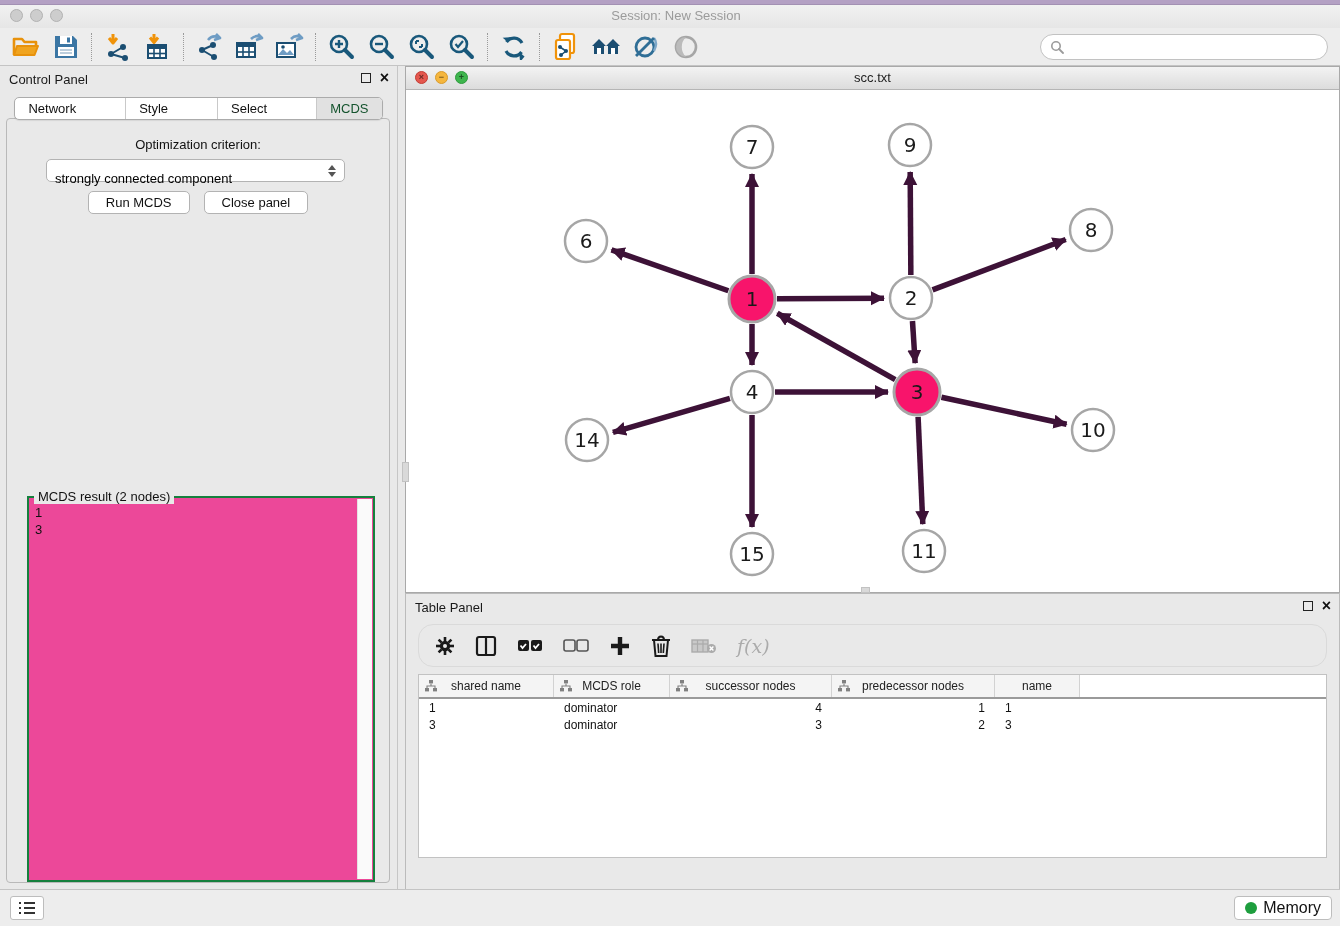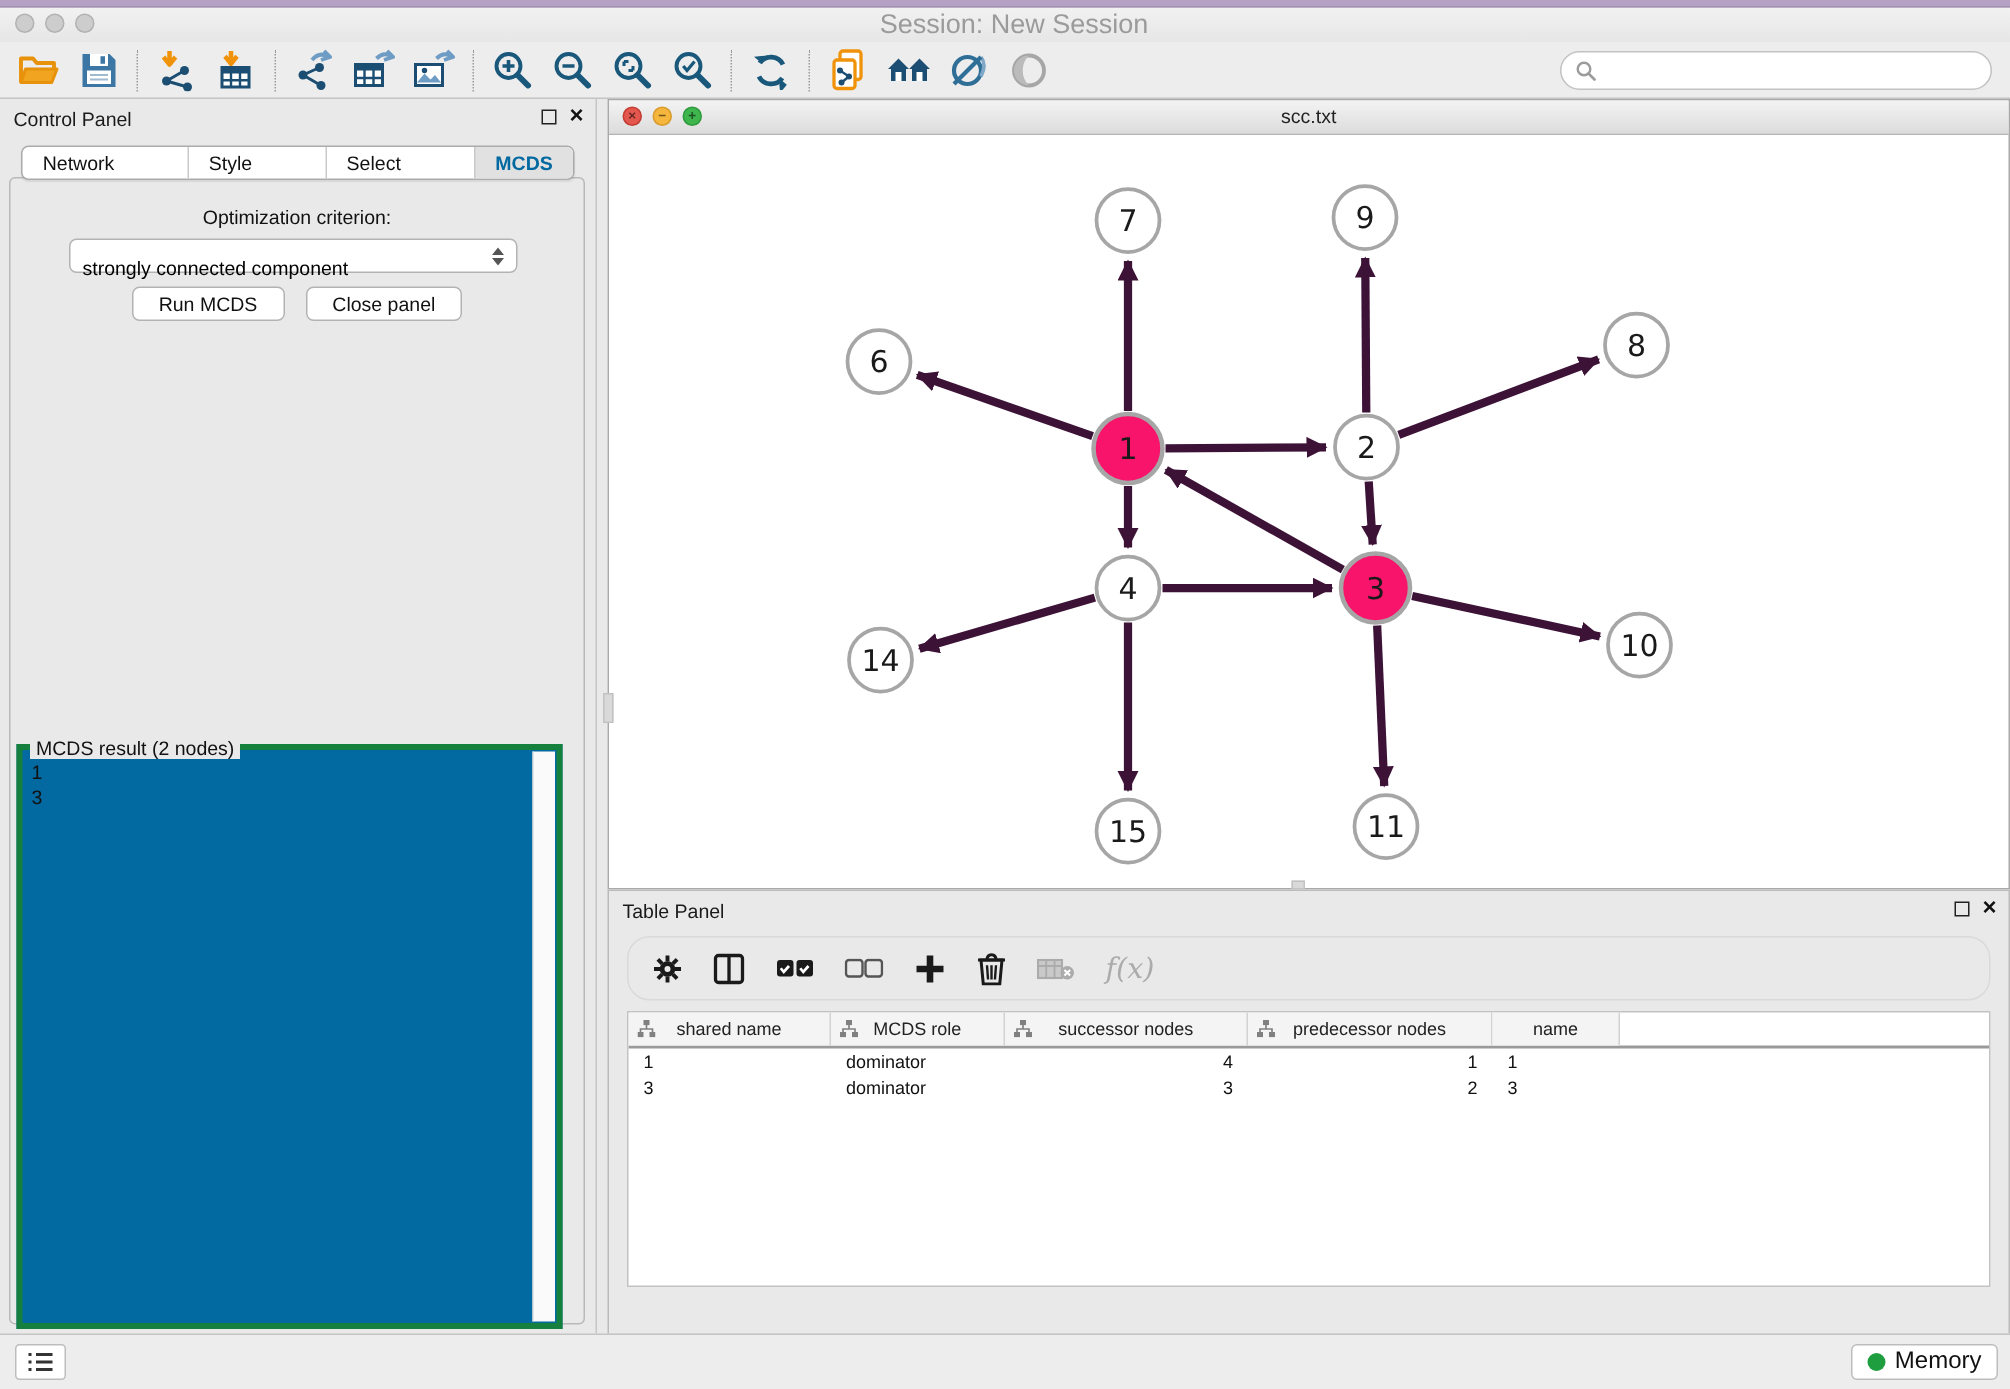--- a/index.html
+++ b/index.html
@@ -3,21 +3,21 @@
 <meta charset="utf-8">
 <style>
   html,body{margin:0;padding:0;background:#d0d0d0;font-family:"Liberation Sans",sans-serif;}
   .app{position:relative;width:1340px;height:926px;background:#ECECEC;overflow:hidden;}
 
   
   .titlebar{position:absolute;top:0;left:0;right:0;height:28px;background:linear-gradient(#F4F4F4,#E6E6E6);border-bottom:1px solid #C9C9C9;}
   .accent-strip{position:absolute;top:0;left:0;right:0;height:4px;background:#B4A1C4;border-bottom:1px solid #A391B3;}
   .traffic{position:absolute;left:10px;top:9px;display:flex;gap:7px;}
   .light{width:13px;height:13px;border-radius:50%;background:#CDCDCD;border:1px solid #B2B2B2;box-sizing:border-box;}
-  .win-title{position:absolute;left:12px;right:0;top:4px;height:24px;line-height:24px;text-align:center;font-size:18px;color:#9B9B9B;}
+  .win-title{position:absolute;left:12px;right:0;top:4px;height:24px;line-height:24px;text-align:center;font-size:13px;color:#9B9B9B;}
 
   
   .toolbar{position:absolute;top:28px;left:0;right:0;height:38px;background:#EDEDED;border-bottom:1px solid #C4C4C4;display:flex;align-items:center;padding:0 6px;box-sizing:border-box;}
   .tbtn{width:40px;height:34px;display:flex;align-items:center;justify-content:center;flex:none;}
   .tsep{width:1px;height:28px;border-left:1px dotted #9A9A9A;margin:0 5px;flex:none;}
   .tbtn.disabled{opacity:.95;}
   .search-box{margin-left:auto;margin-right:6px;width:288px;height:26px;background:#fff;border:1px solid #C2C2C2;border-radius:13px;display:flex;align-items:center;padding:0 9px;gap:6px;box-sizing:border-box;}
   .search-box input{border:none;outline:none;flex:1;font-size:13px;background:transparent;}
 
   
@@ -29,34 +29,34 @@
   .panel-title{position:absolute;left:9px;top:6px;font-size:13px;color:#1a1a1a;}
   .panel-icons{position:absolute;right:8px;top:5px;display:flex;gap:9px;align-items:center;}
   .float-icon{width:10px;height:10px;border:1.6px solid #222;box-sizing:border-box;}
   .close-icon{font-size:16px;font-weight:bold;color:#111;line-height:14px;}
 
   .tab-strip{position:absolute;left:0;right:0;display:flex;justify-content:center;z-index:3;}
   .cp-tabs{top:31px;}
   .tabgroup{display:inline-flex;border:1px solid #ABABAB;border-radius:5px;overflow:hidden;background:#fff;font-size:13px;box-shadow:0 1px 1px rgba(0,0,0,.08);gap:36px;}
   .tab{padding:3px 13px;border-left:1px solid #C9C9C9;color:#111;white-space:nowrap;}
   .tab:first-child{border-left:none;}
-  .tab.active{background:#E1E1E1;color:#0369a1;font-weight:bold;}
+  .tab.active{background:#E1E1E1;color:#14532d;}
 
   .cp-box{position:absolute;left:6px;right:7px;top:52px;height:763px;border:1px solid #B9B9B9;border-radius:4px;background:#E9E9E9;}
   .opt-label{position:absolute;top:18px;left:0;right:0;text-align:center;font-size:13px;color:#111;}
   .combo{position:absolute;left:39px;right:44px;top:40px;height:23px;background:#fff;border:1px solid #B3B3B3;border-radius:5px;font-size:13px;display:flex;align-items:center;padding:0 8px;box-sizing:border-box;}
   .combo-label{flex:1;margin-top:16px;}
   .combo-arrows{display:flex;flex-direction:column;gap:2px;align-items:center;}
   .combo-arrows i{display:block;width:0;height:0;border-left:4px solid transparent;border-right:4px solid transparent;}
   .arrow-up{border-bottom:5px solid #555;}
   .arrow-down{border-top:5px solid #555;}
   .btn-row{position:absolute;top:72px;left:0;right:0;display:flex;justify-content:center;gap:14px;}
   .aqua-btn{background:#fff;border:1px solid #B3B3B3;border-radius:5px;font-size:13px;padding:3px 17px;color:#111;}
 
-  .result-box{position:absolute;left:4px;right:14px;top:377px;height:382px;border:4px solid #15803d;background:#0369a1;}
+  .result-box{position:absolute;left:20px;right:14px;top:377px;height:382px;border:2px solid #15803d;background:#ec4899;}
   .result-legend{position:absolute;top:-9px;left:5px;background:#E9E9E9;padding:0 4px;font-size:13px;color:#111;}
   .result-text{position:absolute;left:1px;top:4px;right:16px;bottom:1px;font-size:13px;line-height:17px;padding:2px 5px;white-space:pre;color:#111;overflow:hidden;}
   .result-scroll{position:absolute;top:1px;bottom:1px;right:1px;width:14px;background:#FAFAFA;border-left:1px solid #E4E4E4;}
 
   
   .network-window{position:absolute;left:405px;top:0;right:0;height:527px;background:#fff;border:1px solid #A9A9A9;box-sizing:border-box;}
   .net-titlebar{position:absolute;top:0;left:0;right:0;height:22px;background:linear-gradient(#F3F3F3,#DCDCDC);border-bottom:1px solid #B5B5B5;}
   .net-lights{position:absolute;left:9px;top:4px;display:flex;gap:7px;}
   .nlight{width:13px;height:13px;border-radius:50%;box-sizing:border-box;font-size:9px;font-weight:bold;color:rgba(0,0,0,.55);display:flex;align-items:center;justify-content:center;line-height:1;}
   .nl-red{background:#E4574E;border:1px solid #C33C33;}

